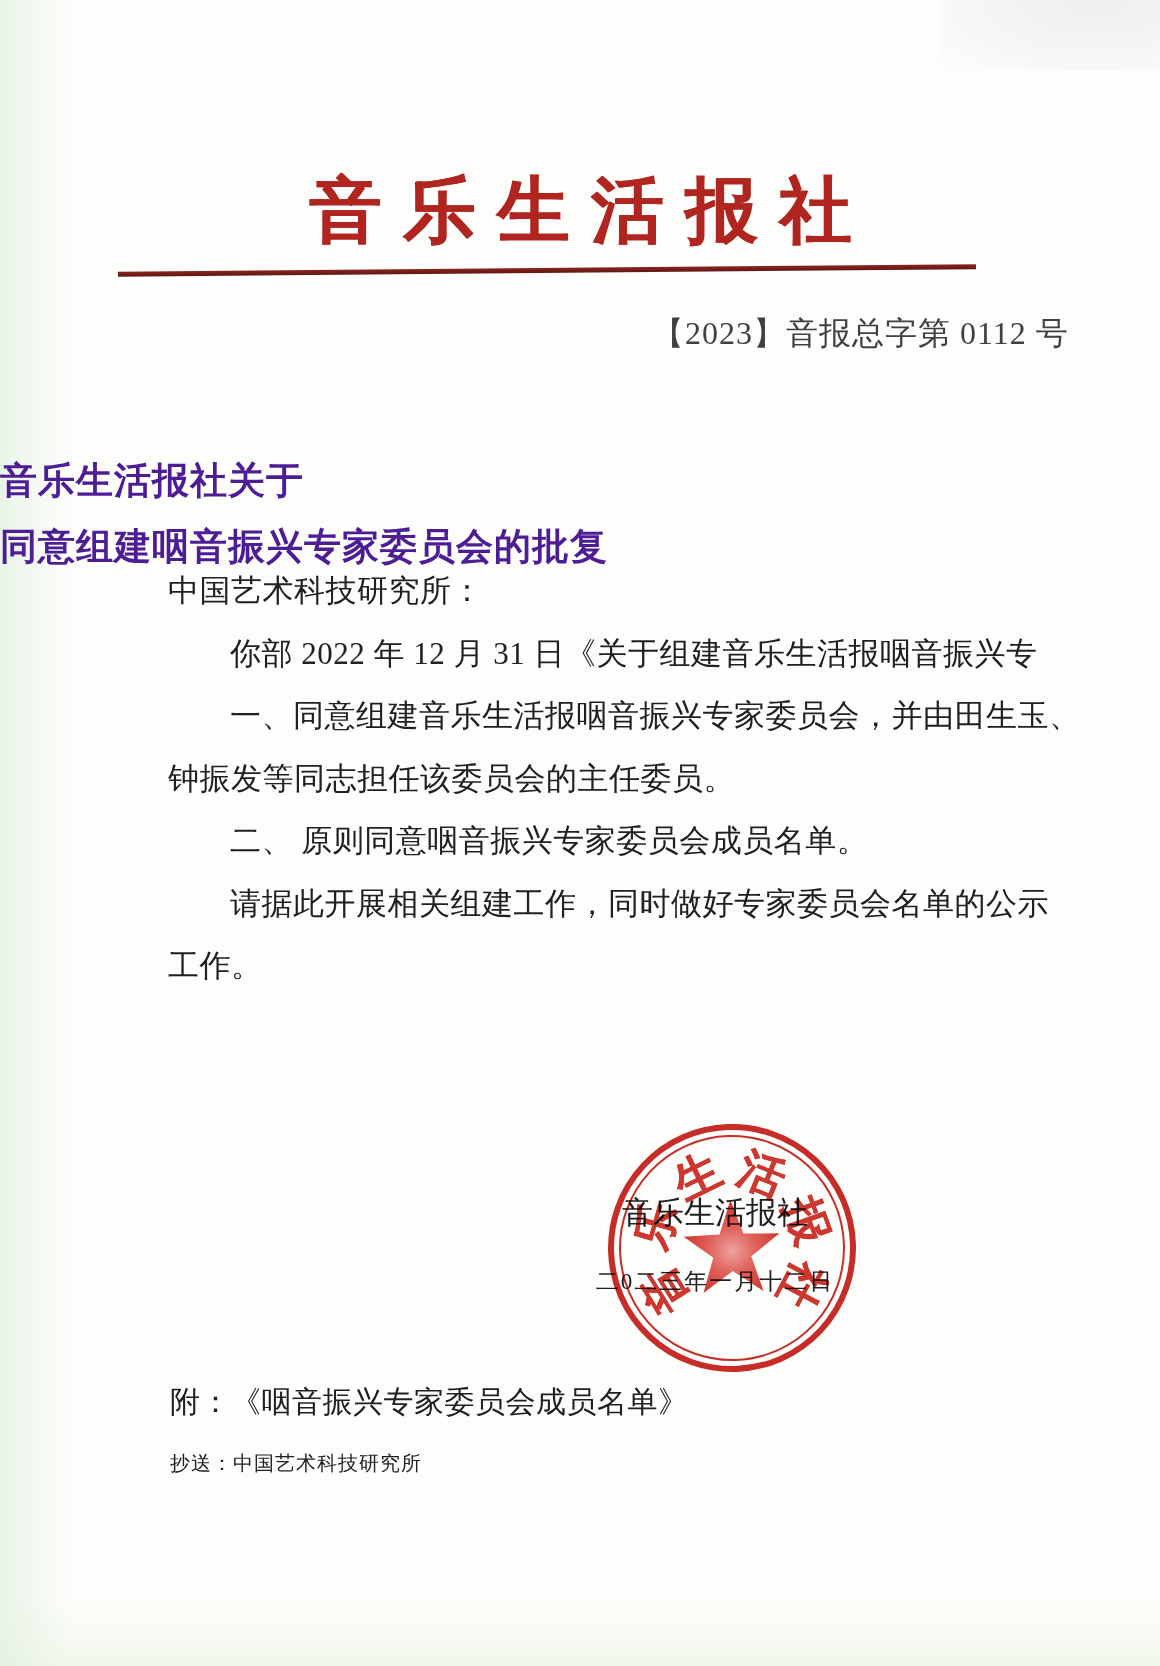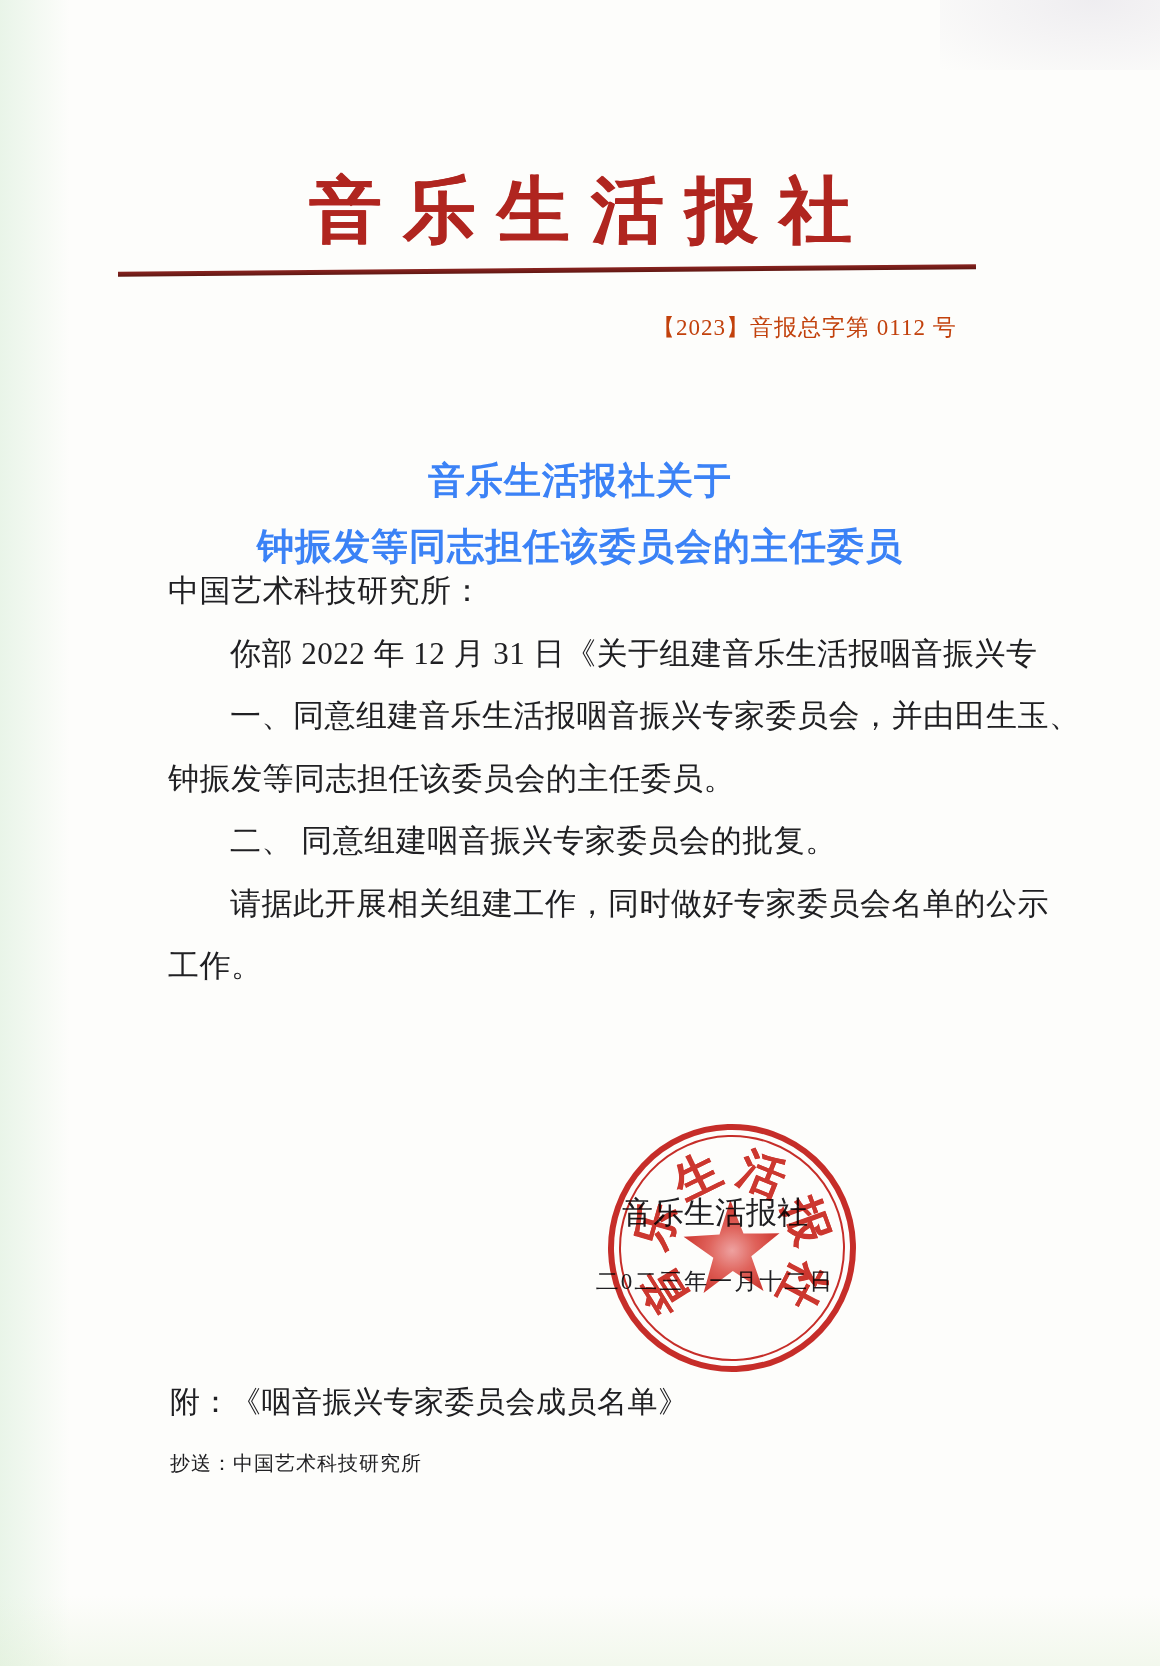--- a/index.html
+++ b/index.html
@@ -37,30 +37,29 @@
     text-shadow:1px 0 0 currentColor;
     white-space:nowrap;
   }
   .red-rule{
     position:absolute;top:268px;left:118px;width:858px;height:5px;
     background:linear-gradient(180deg,#8a2420,#5f1712);
     transform:rotate(-0.5deg);
   }
   .doc-number{
     position:absolute;top:312px;left:652px;
-    font-size:23px;letter-spacing:1px;color:#c2410c;
+    font-size:32px;letter-spacing:1px;color:#404040;
     white-space:nowrap;
     text-align:right;
   }
   .doc-title{
     position:absolute;top:448px;left:0;right:0;
-    text-align:center;
     font-family:"Liberation Sans","DejaVu Sans",sans-serif;
     font-weight:700;font-size:37px;line-height:66px;
-    color:#3b82f6;letter-spacing:1px;
+    color:#4c1d95;letter-spacing:1px;
   }
   .letter{
     position:absolute;top:560px;left:168px;width:860px;
     font-size:31px;
   }
   .letter .line{
     height:62.5px;line-height:62.5px;white-space:nowrap;
     letter-spacing:0.5px;
   }
   .letter .indent{padding-left:62px;}
@@ -112,30 +111,30 @@
   <div class="tint-bottom"></div>
   <div class="tint-topright"></div>
 
   <h1 class="masthead-title">音乐生活报社</h1>
   <div class="red-rule"></div>
 
   <div class="doc-number">【2023】音报总字第 0112 号</div>
 
   <div class="doc-title">
     <div>音乐生活报社关于</div>
-    <div>钟振发等同志担任该委员会的主任委员</div>
+    <div>同意组建咽音振兴专家委员会的批复</div>
   </div>
 
   <div class="letter">
     <div class="line">中国艺术科技研究所：</div>
 
   <div class="line indent">你部 2022 年 12 月 31 日《关于组建音乐生活报咽音振兴专</div>
       <div class="line indent">一、同意组建音乐生活报咽音振兴专家委员会，并由田生玉、</div>
       <div class="line">钟振发等同志担任该委员会的主任委员。</div>
-      <div class="line indent">二、 同意组建咽音振兴专家委员会的批复。</div>
+      <div class="line indent">二、 原则同意咽音振兴专家委员会成员名单。</div>
       <div class="line indent">请据此开展相关组建工作，同时做好专家委员会名单的公示</div>
       <div class="line">工作。</div>
     </div>
 
   <div class="signature-org">音乐生活报社</div>
   <div class="signature-date">二0二三年一月十二日</div>
 
   <div class="stamp">
     <div class="seal-ring-outer"></div>
     <div class="seal-ring-inner"></div>

